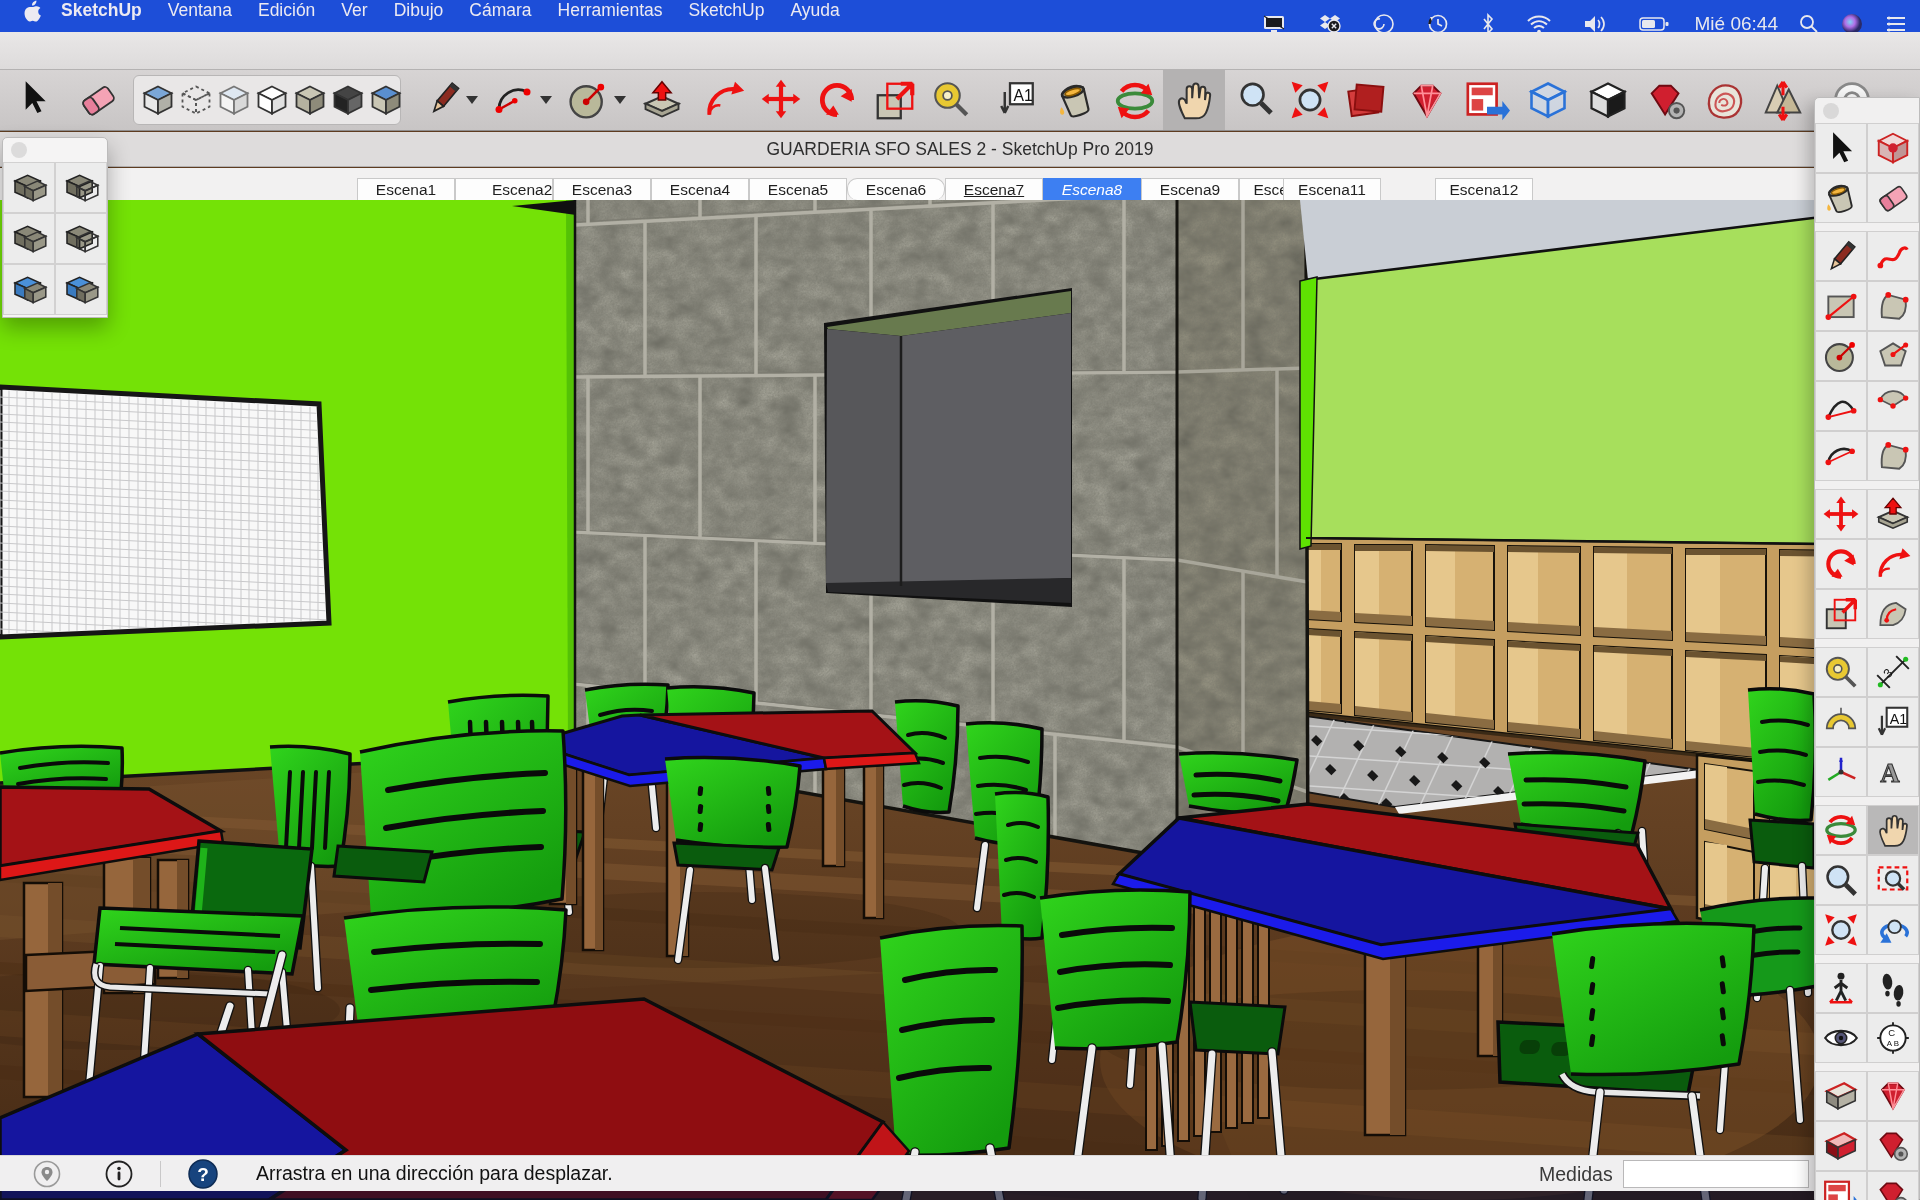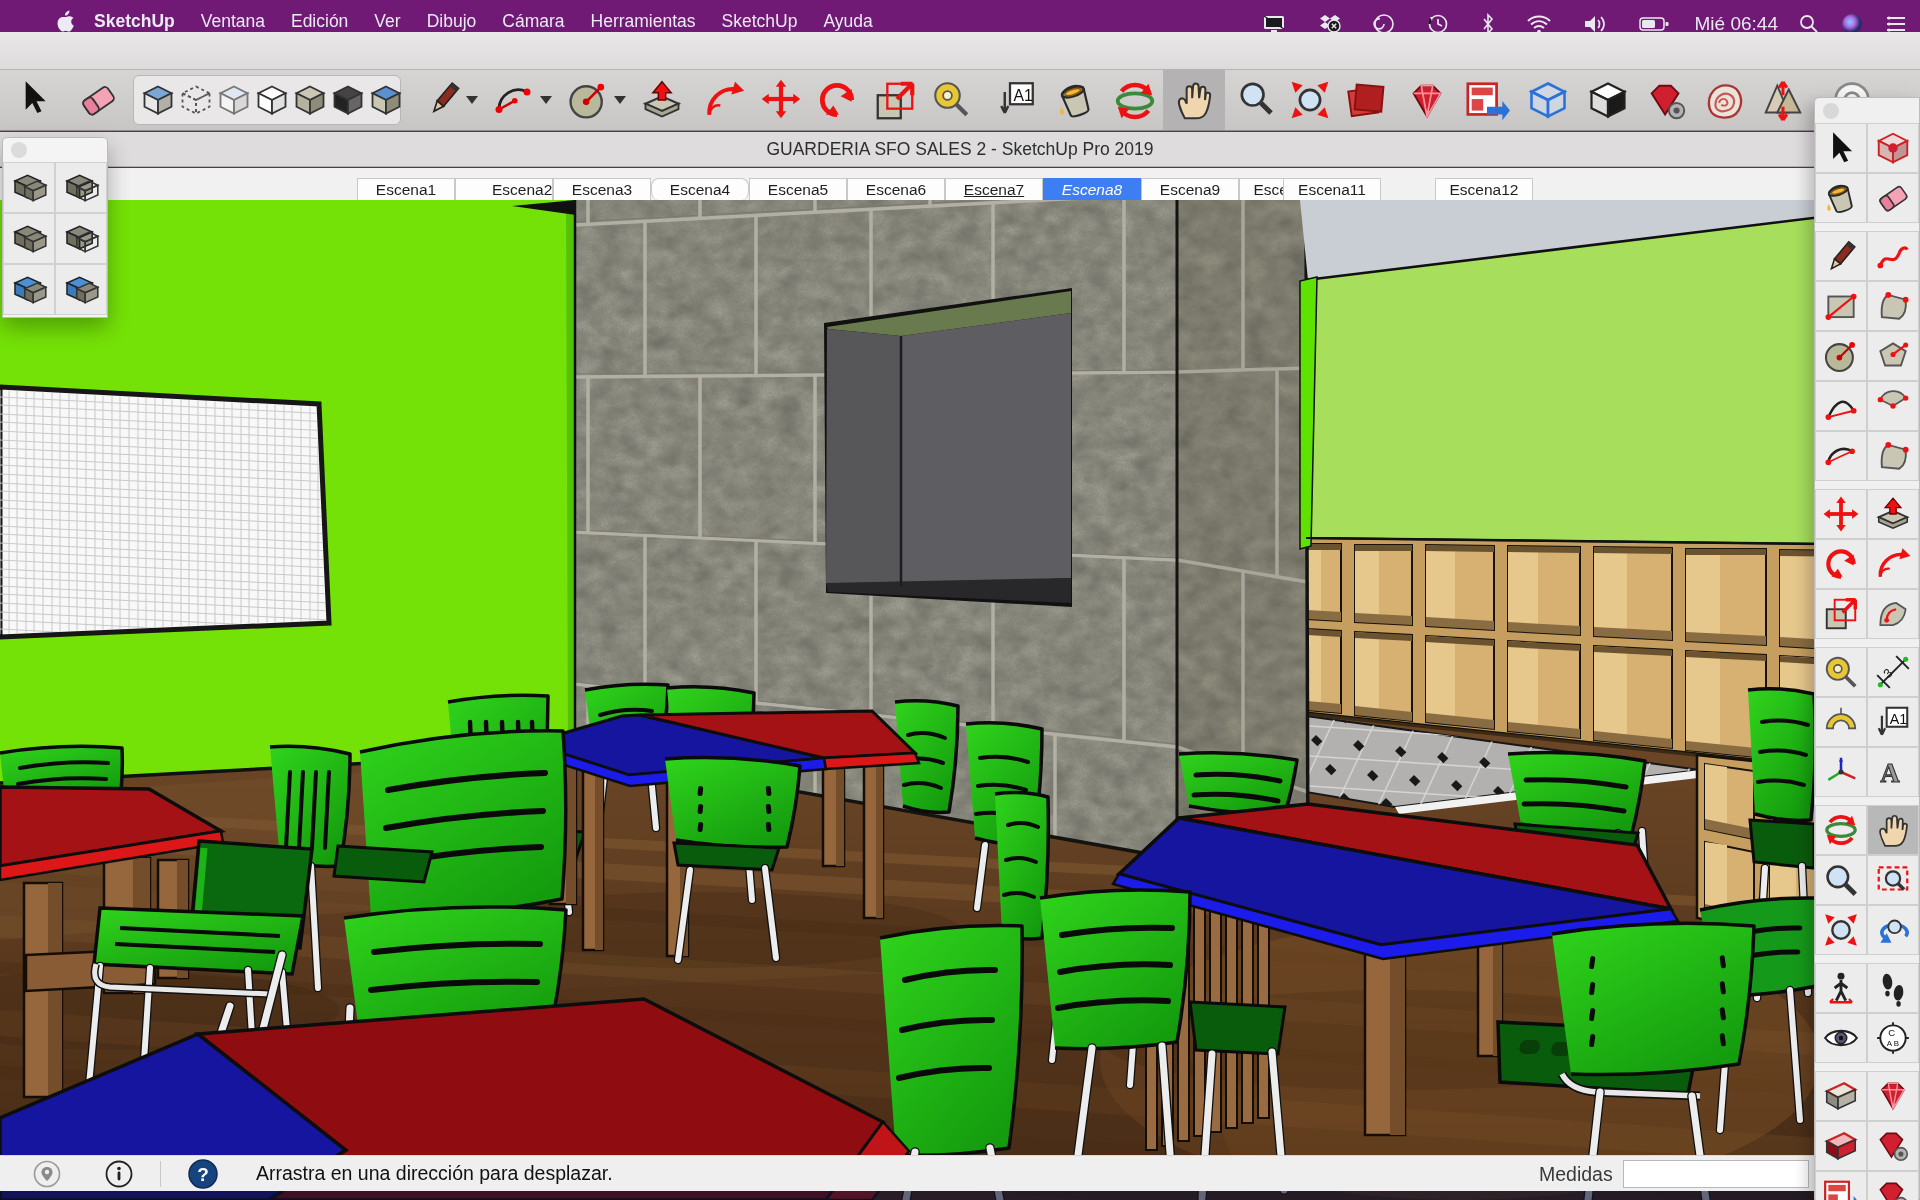--- a/index.html
+++ b/index.html
@@ -1,17 +1,17 @@
 <!DOCTYPE html>
 <html><head><meta charset="utf-8">
 <style>
   * { margin:0; padding:0; box-sizing:border-box; }
   html,body { width:1920px; height:1200px; overflow:hidden; font-family:"Liberation Sans", sans-serif; }
   body { position:relative; background:#5e3c20; }
-  #menubar { left:0; top:0; width:1920px; height:32px; background:#701a75; color:#eceaf2; display:flex; align-items:flex-end; font-size:17.5px; position:absolute;padding-left:33px; }
+  #menubar { left:0; top:0; width:1920px; height:32px; background:#1d4ed8; color:#eceaf2; display:flex; align-items:flex-start; font-size:17.5px; position:absolute; }
   #menubar .mi { margin:0 13px; white-space:nowrap; }
   #menubar .appname { font-weight:bold; }
   #mright { position:absolute; right:0; top:0; height:47px; display:flex; align-items:center; color:#e8e8ee; font-size:19px; }
   #titlebar { left:0; top:32px; width:1920px; height:38px; background:linear-gradient(#e9e7e7,#dddbdb); border-bottom:1px solid #b4b2b2; position:absolute; }
   .tl { position:absolute; top:43px; width:14px; height:14px; border-radius:50%; }
   #titletext { position:absolute; top:41px; left:0; width:1920px; text-align:center; font-size:17.5px; color:#3c3c3c; }
   #doc-ico { position:absolute; left:727px; top:41px; }
   #toolbar { left:0; top:70px; width:1920px; height:61px; background:linear-gradient(#d7d4d4,#c8c5c5); border-bottom:1px solid #8f8d8d; position:absolute; }
   #title2 { left:0; top:132px; width:1920px; height:35px; background:#dedcdc; border-bottom:1px solid #b3b1b1; text-align:center; font-size:17.5px; color:#2e2e2e; line-height:35px; position:absolute; }
   #tabstrip { left:0; top:168px; width:1920px; height:32px; background:#f2f1f1; position:absolute; }
@@ -894,23 +894,23 @@
 <div style="position:absolute;left:1830px;top:8px;width:44px;height:44px;"><svg viewBox="0 0 24 24" width="100%" height="100%">
         <circle cx="12" cy="12" r="9" fill="#f5f5f5" stroke="#888" stroke-width="1.5"></circle>
         <circle cx="12" cy="12" r="4" fill="none" stroke="#888" stroke-width="1.5"></circle>
       </svg></div>
   </div>
 <div id="title2">GUARDERIA SFO SALES 2 - SketchUp Pro 2019</div>
 <div id="tabstrip">
   <div class="tab" style="left:357px;">Escena1</div>
   <div class="tab" style="left:455px;padding-left:36px;">Escena2</div>
   <div class="tab" style="left:553px;">Escena3</div>
-  <div class="tab" style="left:651px;border-radius:8px;">Escena4</div>
+  <div class="tab" style="left:651px;">Escena4</div>
   <div class="tab" style="left:749px;">Escena5</div>
-  <div class="tab" style="left:847px;">Escena6</div>
+  <div class="tab" style="left:847px;border-radius:10px;">Escena6</div>
   <div class="tab" style="left:945px;text-decoration:underline;">Escena7</div>
   <div class="tab active" style="left:1043px;font-style:italic;">Escena8</div>
   <div class="tab" style="left:1141px;">Escena9</div>
   <div class="tab" style="left:1239px;">Escena10</div>
   <div class="tab" style="left:1283px;">Escena11</div>
   <div class="tab" style="left:1435px;">Escena12</div>
 </div>
 <div id="statusbar">
 <svg width="30" height="30" viewBox="0 0 30 30" style="position:absolute;left:32px;top:3px;">
       <circle cx="15" cy="15" r="12.5" fill="none" stroke="#9a9a9a" stroke-width="1.6"></circle>

